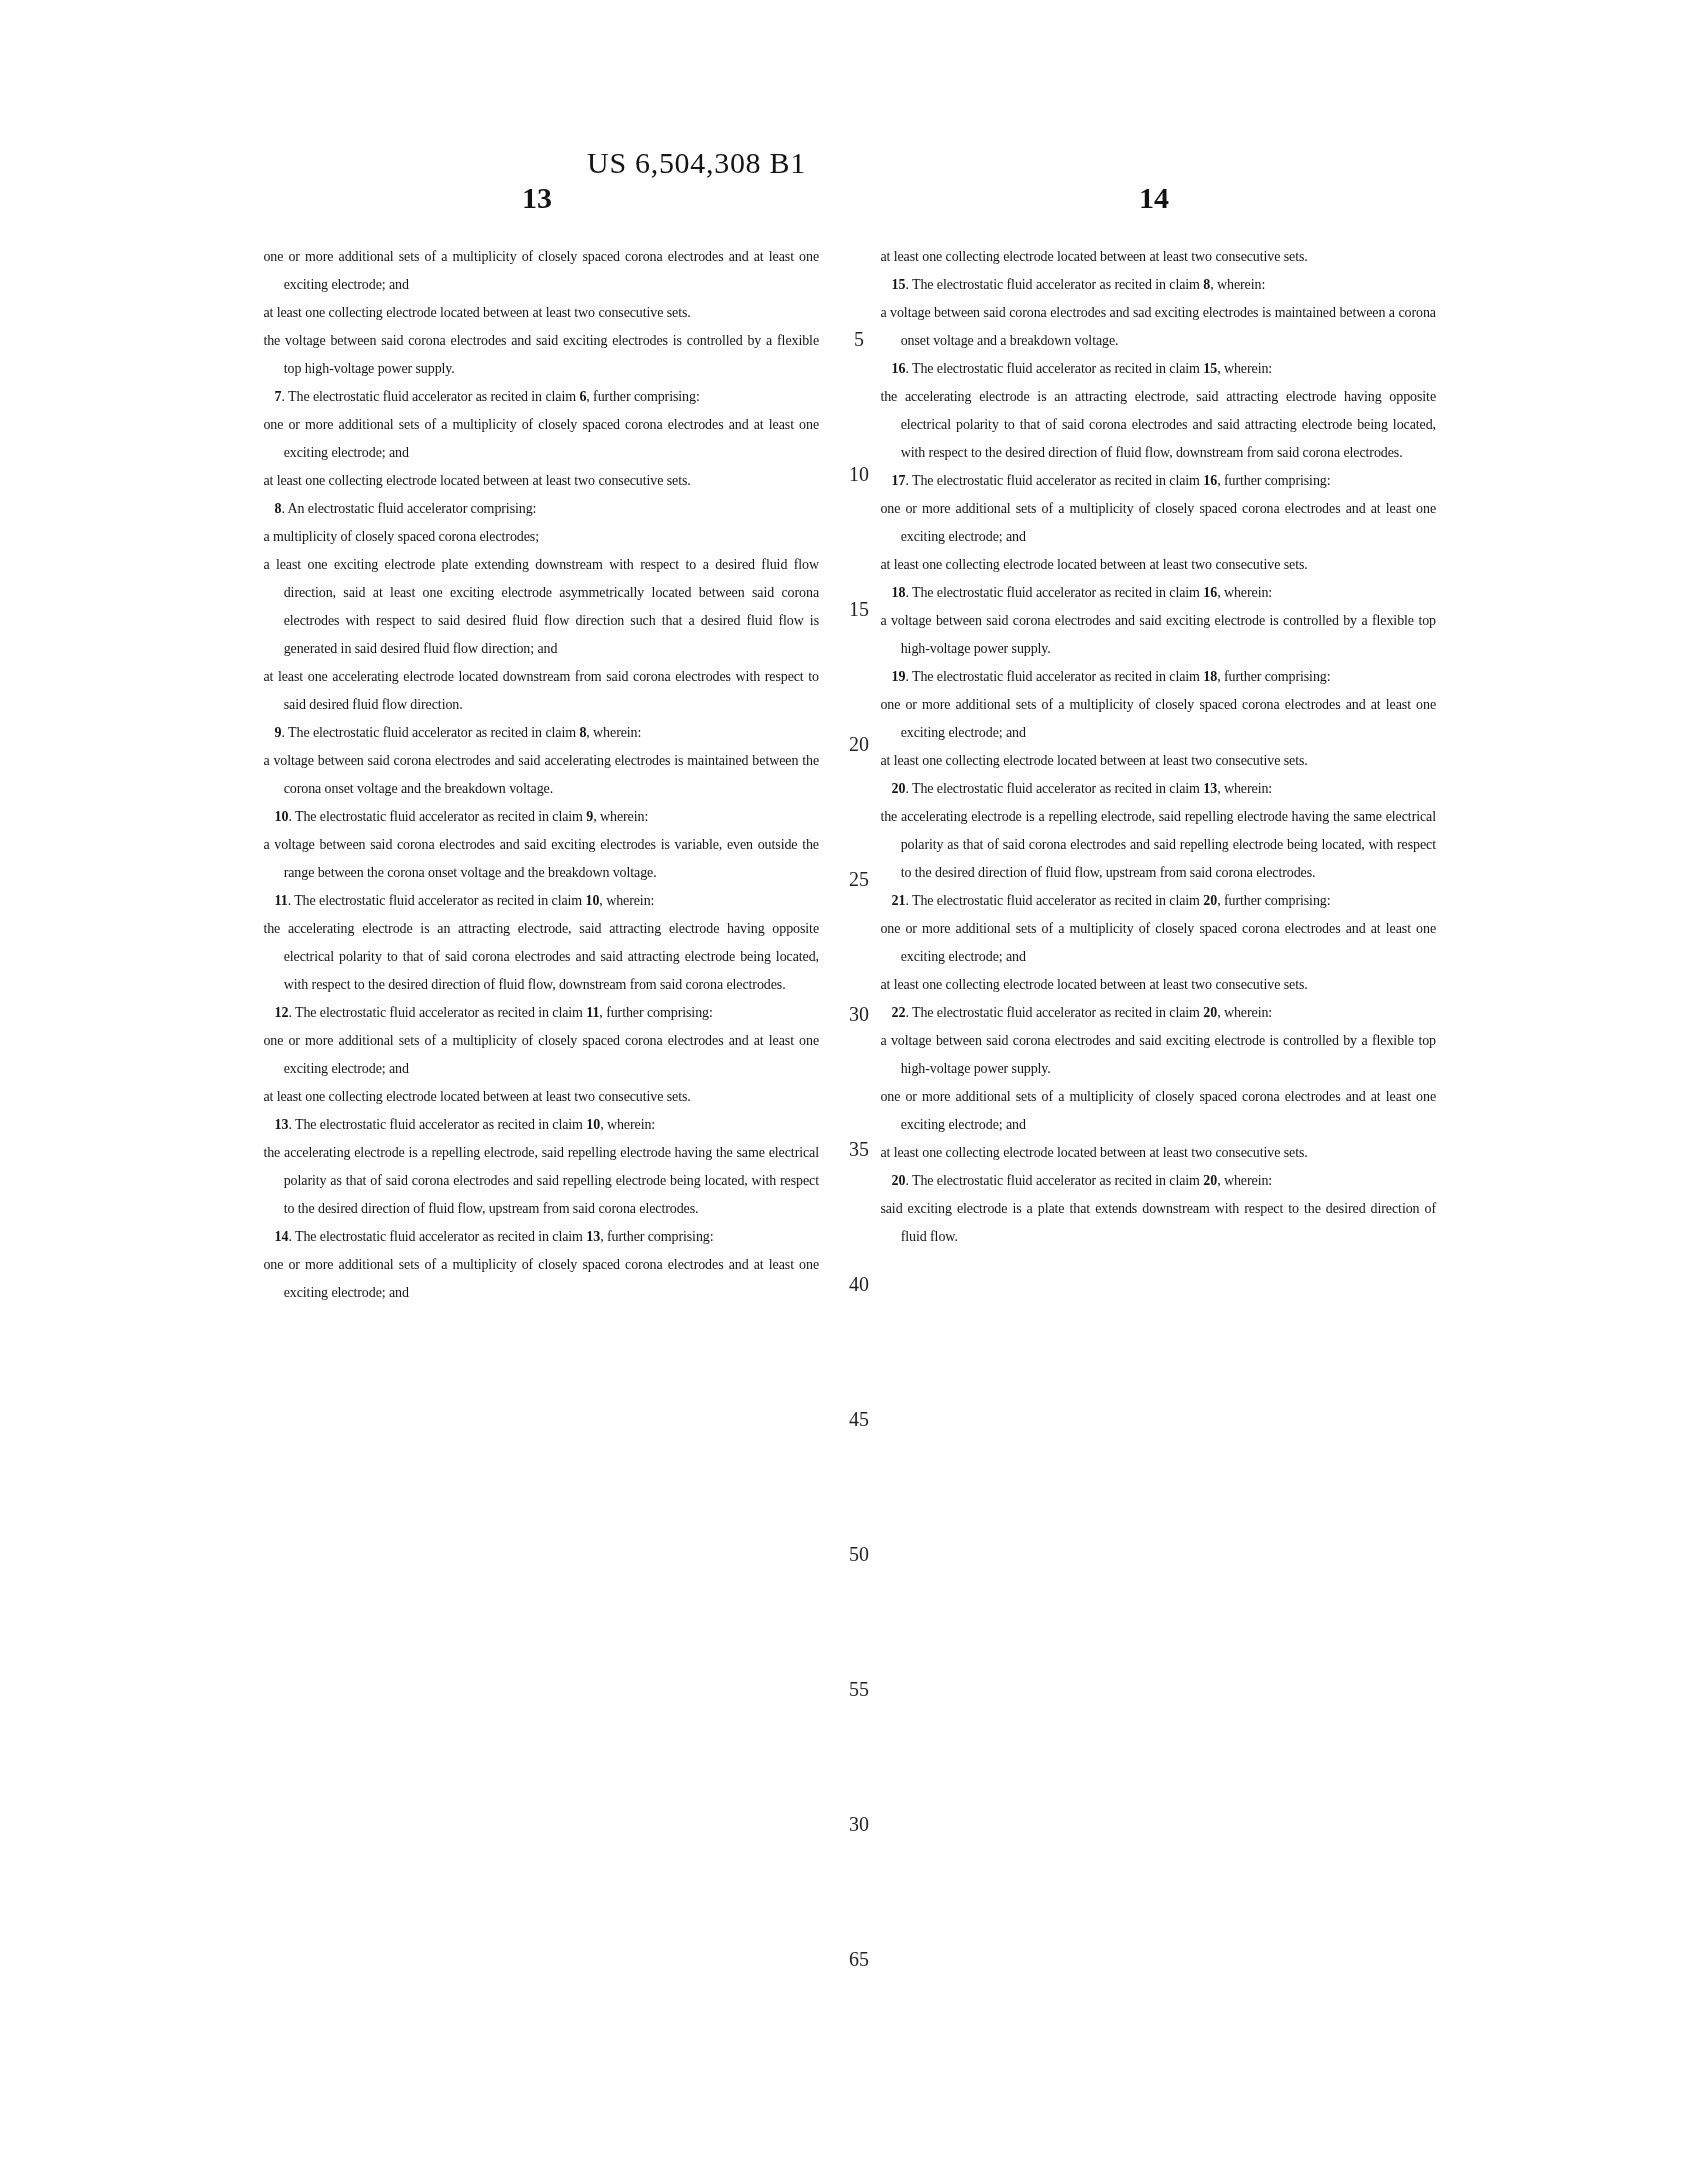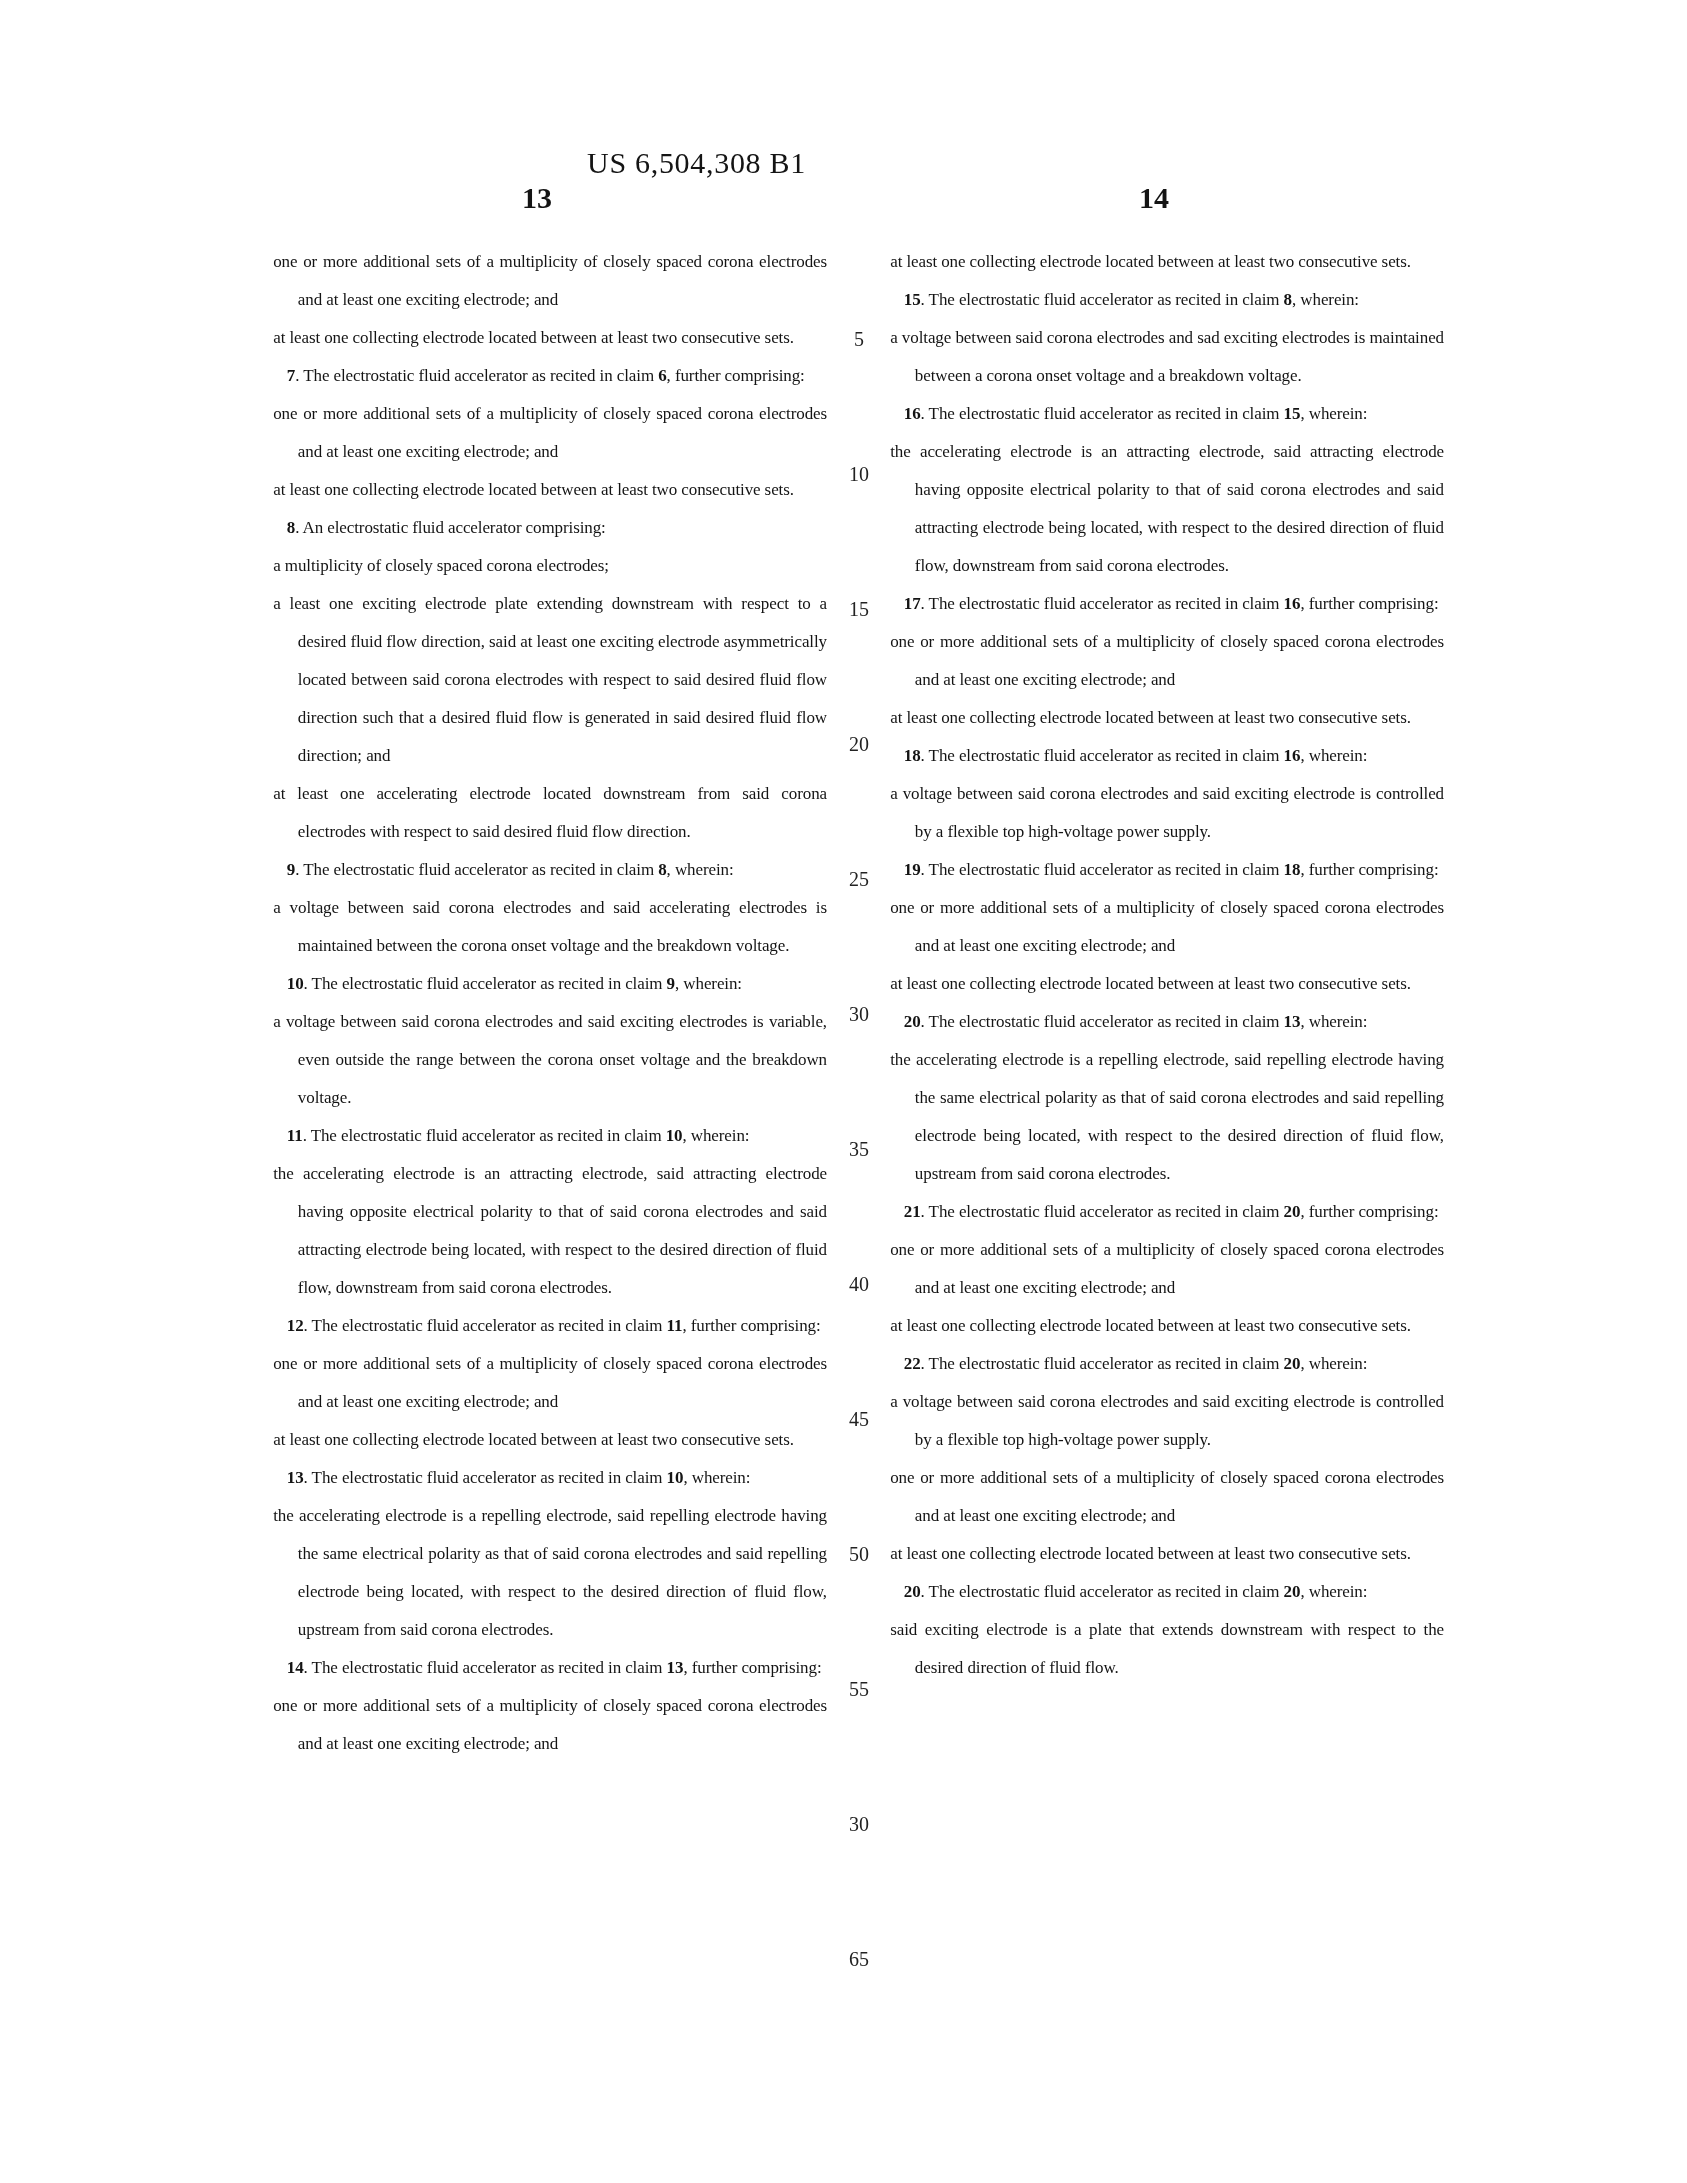--- a/index.html
+++ b/index.html
@@ -32,25 +32,24 @@
     top: 181px;
     font-weight: bold;
     font-size: 30px;
   }
   .colnum-left  { left: 255px;  width: 564px; text-align: center; }
   .colnum-right { left: 872px; width: 564px; text-align: center; }
   .column {
     position: absolute;
     top: 243px;
     width: 564px;
-    font-size: 17px;
-    line-height: 38px;
+    font-size: 14px;
+    line-height: 28px;
     text-align: justify;
     letter-spacing: -0.1px;
-    margin-left: 8px;
   }
   .column-left  { left: 255px; }
   .column-right { left: 872px; }
   .para { margin: 0; }
   .intro { text-indent: 1.4em; }
   .clause { padding-left: 2.05em; text-indent: -1.45em; }
   .bold { font-weight: bold; }
   .gutter {
     position: absolute;
     left: 830px;
@@ -68,20 +67,21 @@
 <div class="page">
   <div class="patent-number">US 6,504,308 B1</div>
 
   <div class="colnum colnum-left">13</div>
 
   <div class="colnum colnum-right">14</div>
 
   <div class="column column-left">
       <div class="para clause"><span>one or more additional sets of a multiplicity of closely spaced corona electrodes and at least one exciting electrode; and</span></div>
       <div class="para clause"><span>at least one collecting electrode located between at least two consecutive sets.</span></div>
+      <div class="para clause"><span>the voltage between said corona electrodes and said exciting electrodes is controlled by a flexible top high-voltage power supply.</span></div>
       <div class="para intro"><span class="bold">7</span><span>. The electrostatic fluid accelerator as recited in claim </span><span class="bold">6</span><span>, further comprising:</span></div>
       <div class="para clause"><span>one or more additional sets of a multiplicity of closely spaced corona electrodes and at least one exciting electrode; and</span></div>
       <div class="para clause"><span>at least one collecting electrode located between at least two consecutive sets.</span></div>
       <div class="para intro"><span class="bold">8</span><span>. An electrostatic fluid accelerator comprising:</span></div>
       <div class="para clause"><span>a multiplicity of closely spaced corona electrodes;</span></div>
       <div class="para clause"><span>a least one exciting electrode plate extending downstream with respect to a desired fluid flow direction, said at least one exciting electrode asymmetrically located between said corona electrodes with respect to said desired fluid flow direction such that a desired fluid flow is generated in said desired fluid flow direction; and</span></div>
       <div class="para clause"><span>at least one accelerating electrode located downstream from said corona electrodes with respect to said desired fluid flow direction.</span></div>
       <div class="para intro"><span class="bold">9</span><span>. The electrostatic fluid accelerator as recited in claim </span><span class="bold">8</span><span>, wherein:</span></div>
       <div class="para clause"><span>a voltage between said corona electrodes and said accelerating electrodes is maintained between the corona onset voltage and the breakdown voltage.</span></div>
       <div class="para intro"><span class="bold">10</span><span>. The electrostatic fluid accelerator as recited in claim </span><span class="bold">9</span><span>, wherein:</span></div>

